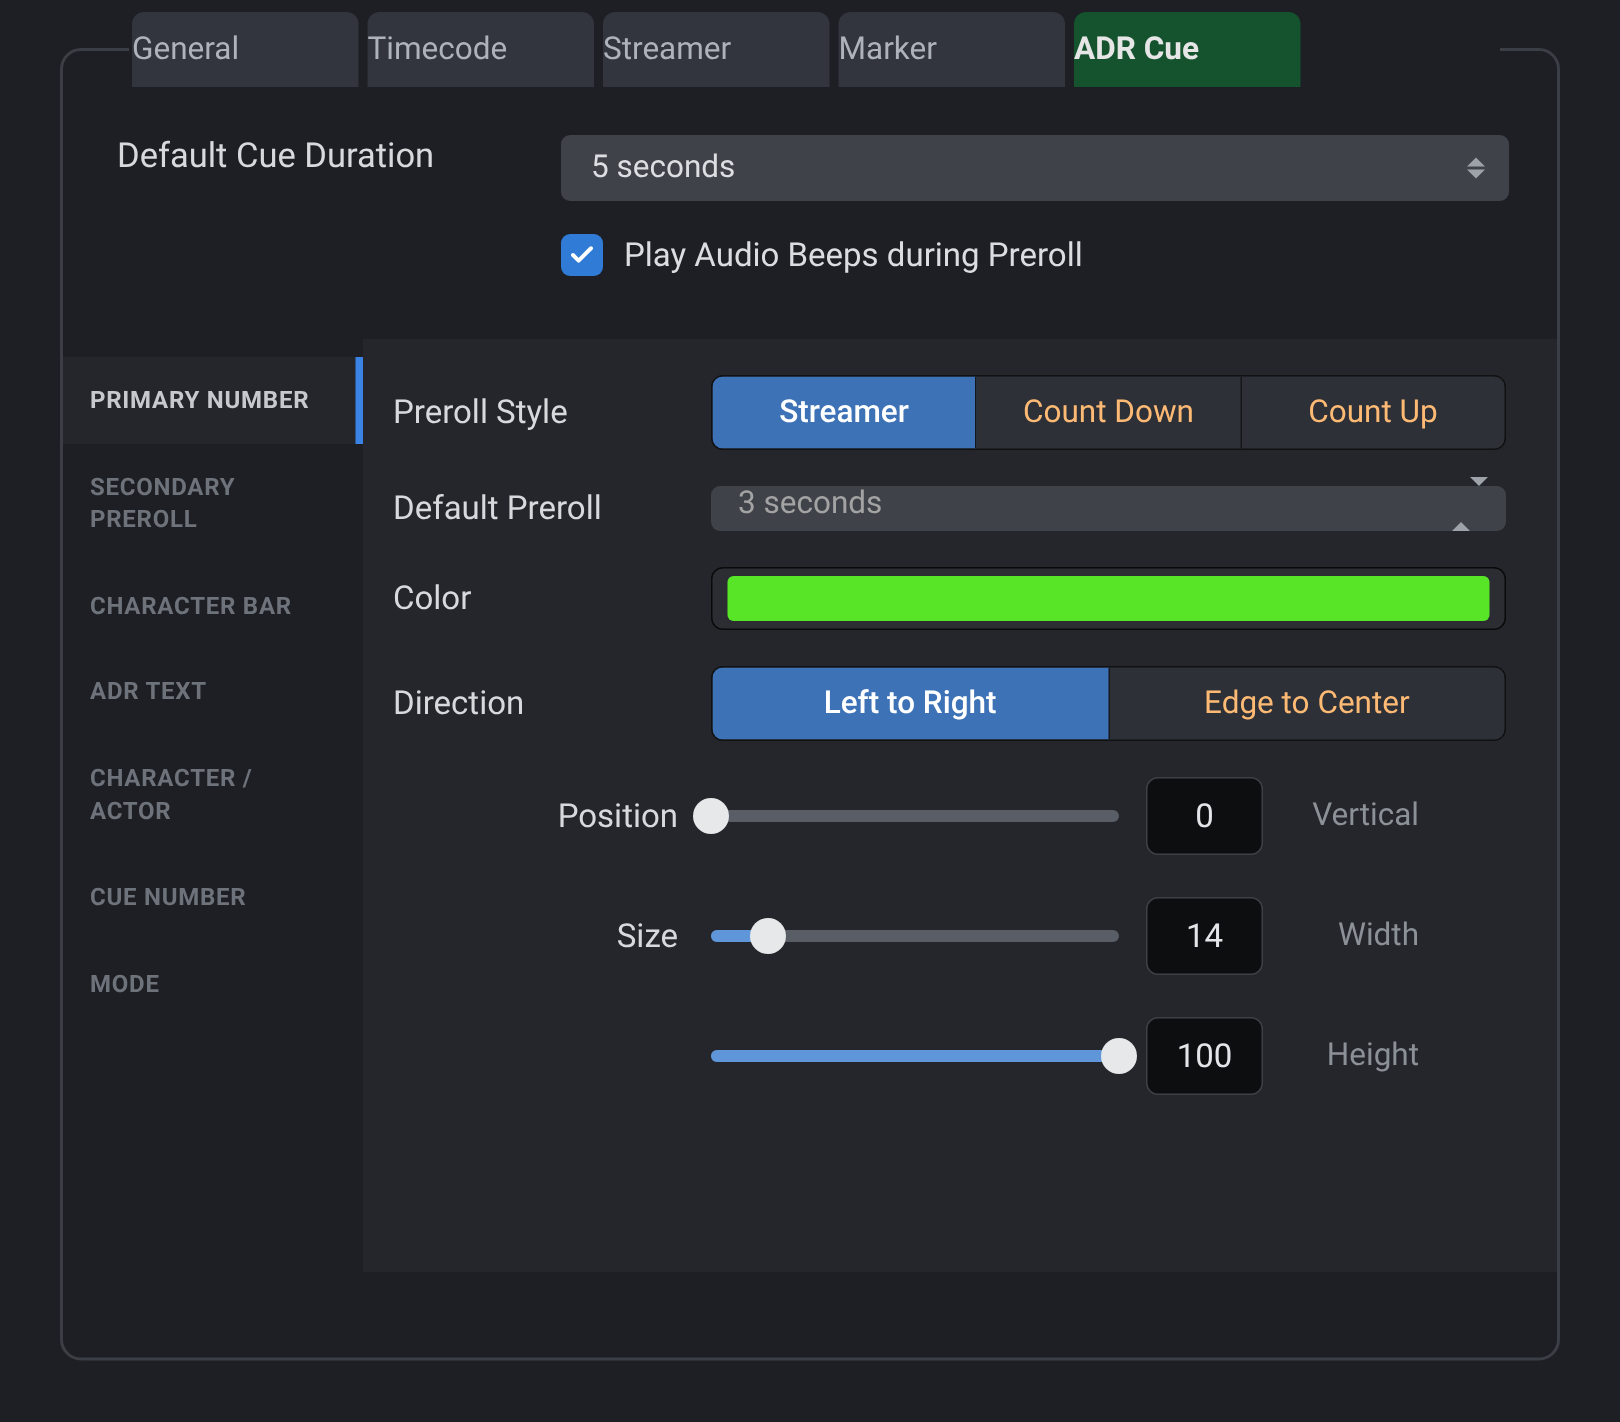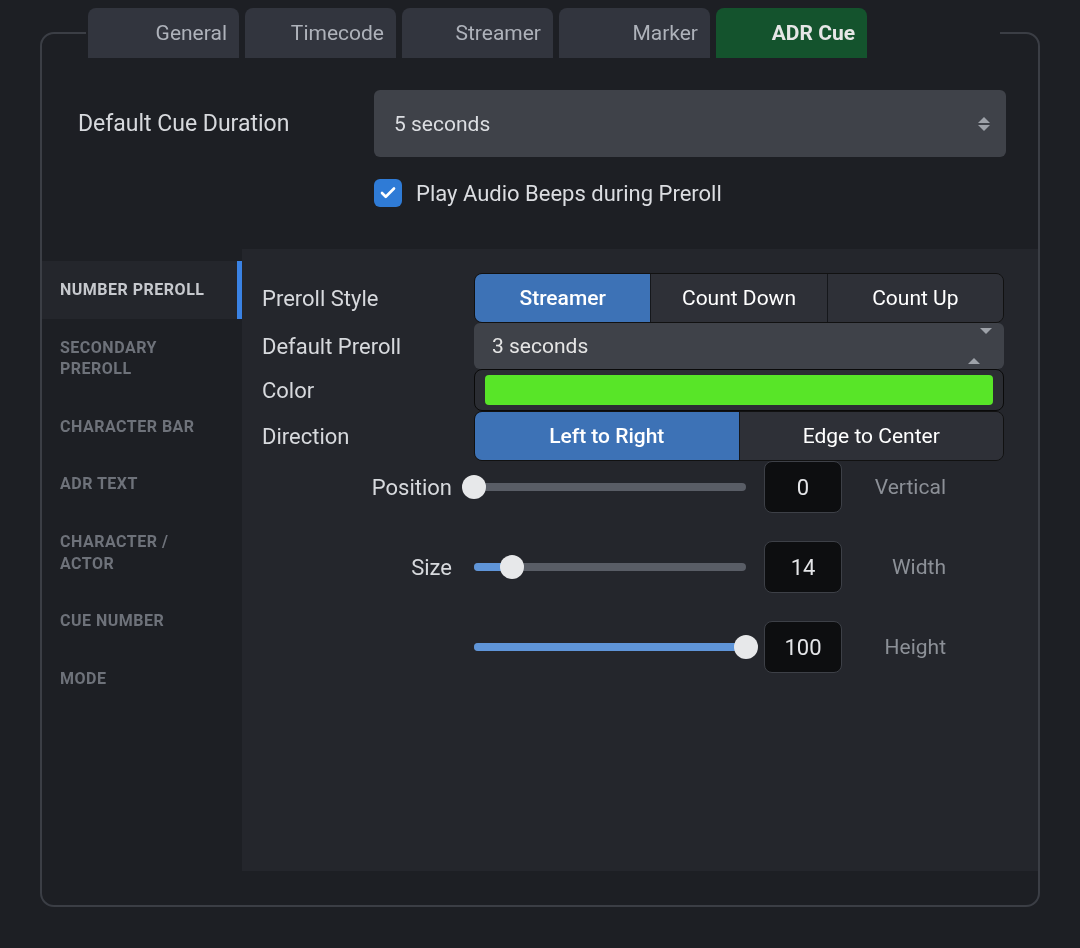--- a/index.html
+++ b/index.html
@@ -14,22 +14,22 @@
 
   .tabbar {
     display: flex;
     gap: 6px;
     padding: 8px 0 0 88px;
   }
   .tab {
     background: #32353e;
     color: #aeb2ba;
     font-size: 21px;
-    padding: 13px 12px;
-    text-align: right;
+    padding: 13px 0;
+    text-align: left;
     border-radius: 8px 8px 0 0;
     cursor: pointer;
     width: 151px;
   }
   .tab.active {
     background: #14532d;
     color: #e6e6e6;
     font-weight: 700;
   }
 
@@ -46,35 +46,34 @@
   .panel-mask {
     position: absolute;
     top: -2px; left: 44px;
     width: 914px; height: 26px;
     background: #1d1f24;
   }
 
   
   .top-row {
     display: flex;
-    align-items: center;
     padding: 0 32px 0 36px;
     margin-bottom: 22px;
     gap: 32px;
   }
   .top-row .lbl {
     font-size: 23px;
     color: #d7d9dd;
     width: 264px;
   }
   .dropdown {
     flex: 1;
     background: #3f4249;
     border-radius: 6px;
-    height: 67px;
+    height: 44px;
     display: flex;
     align-items: center;
     padding: 0 20px;
     color: #dcdee2;
     font-size: 21px;
     position: relative;
     cursor: pointer;
   }
   .dropdown .arrows {
     position: absolute;
@@ -139,60 +138,61 @@
   }
 
   .content {
     flex:1;
     background: #24262c;
     padding: 24px 34px 24px 20px;
   }
   .row {
     display:flex;
     align-items:center;
+    margin-bottom: 24px;
     gap: 22px;
   }
   .row .rlbl {
     width: 190px;
     font-size: 22px;
     color: #d7d9dd;
   }
 
   .seg {
     display:flex;
     border: 1px solid #111;
     border-radius: 8px;
     overflow:hidden;
     flex:1;
   }
   .seg-btn {
     flex:1;
     text-align:center;
     padding: 12px 0;
     font-size: 21px;
-    color:#ffffff;
+    color:#fdba74;
     background:#2e3037;
     cursor:pointer;
     border-right:1px solid #15171b;
   }
   .seg-btn:last-child { border-right:none; }
   .seg-btn.active {
     background:#3d72b6;
     color:#fff;
     font-weight:500;
   }
 
   .dd2 {
     flex:1;
     background:#3f4249;
     border-radius:6px;
-    height:46px;
-    display:flex; align-items:center;
+    height:30px;
+    display:flex; 
     padding:0 18px;
-    color:#e5e5e5;
+    color:#a3a3a3;
     font-size:21px;
     position:relative;
     cursor:pointer;
   }
   .dd2 .arrows { position:absolute; right:12px; }
 
   .color-well {
     flex:1;
     border:1px solid #0a0a0a;
     background:#2b2d33;
@@ -277,21 +277,21 @@
     <div class="checkbox">
       <svg viewBox="0 0 24 24">
           <path d="M4 12l5 5L20 6" stroke="#fff" stroke-width="3.5" fill="none" stroke-linecap="round" stroke-linejoin="round"></path>
         </svg>
     </div>
     <div class="check-label">Play Audio Beeps during Preroll</div>
   </div>
 
   <div class="split">
     <div class="sidebar">
-      <div class="side-item active">NUMBER PREROLL</div>
+      <div class="side-item active">PRIMARY NUMBER</div>
       <div class="side-item">SECONDARY PREROLL</div>
       <div class="side-item">CHARACTER BAR</div>
       <div class="side-item">ADR TEXT</div>
       <div class="side-item">CHARACTER / ACTOR</div>
       <div class="side-item">CUE NUMBER</div>
       <div class="side-item">MODE</div>
     </div>
 
     <div class="content">
 

